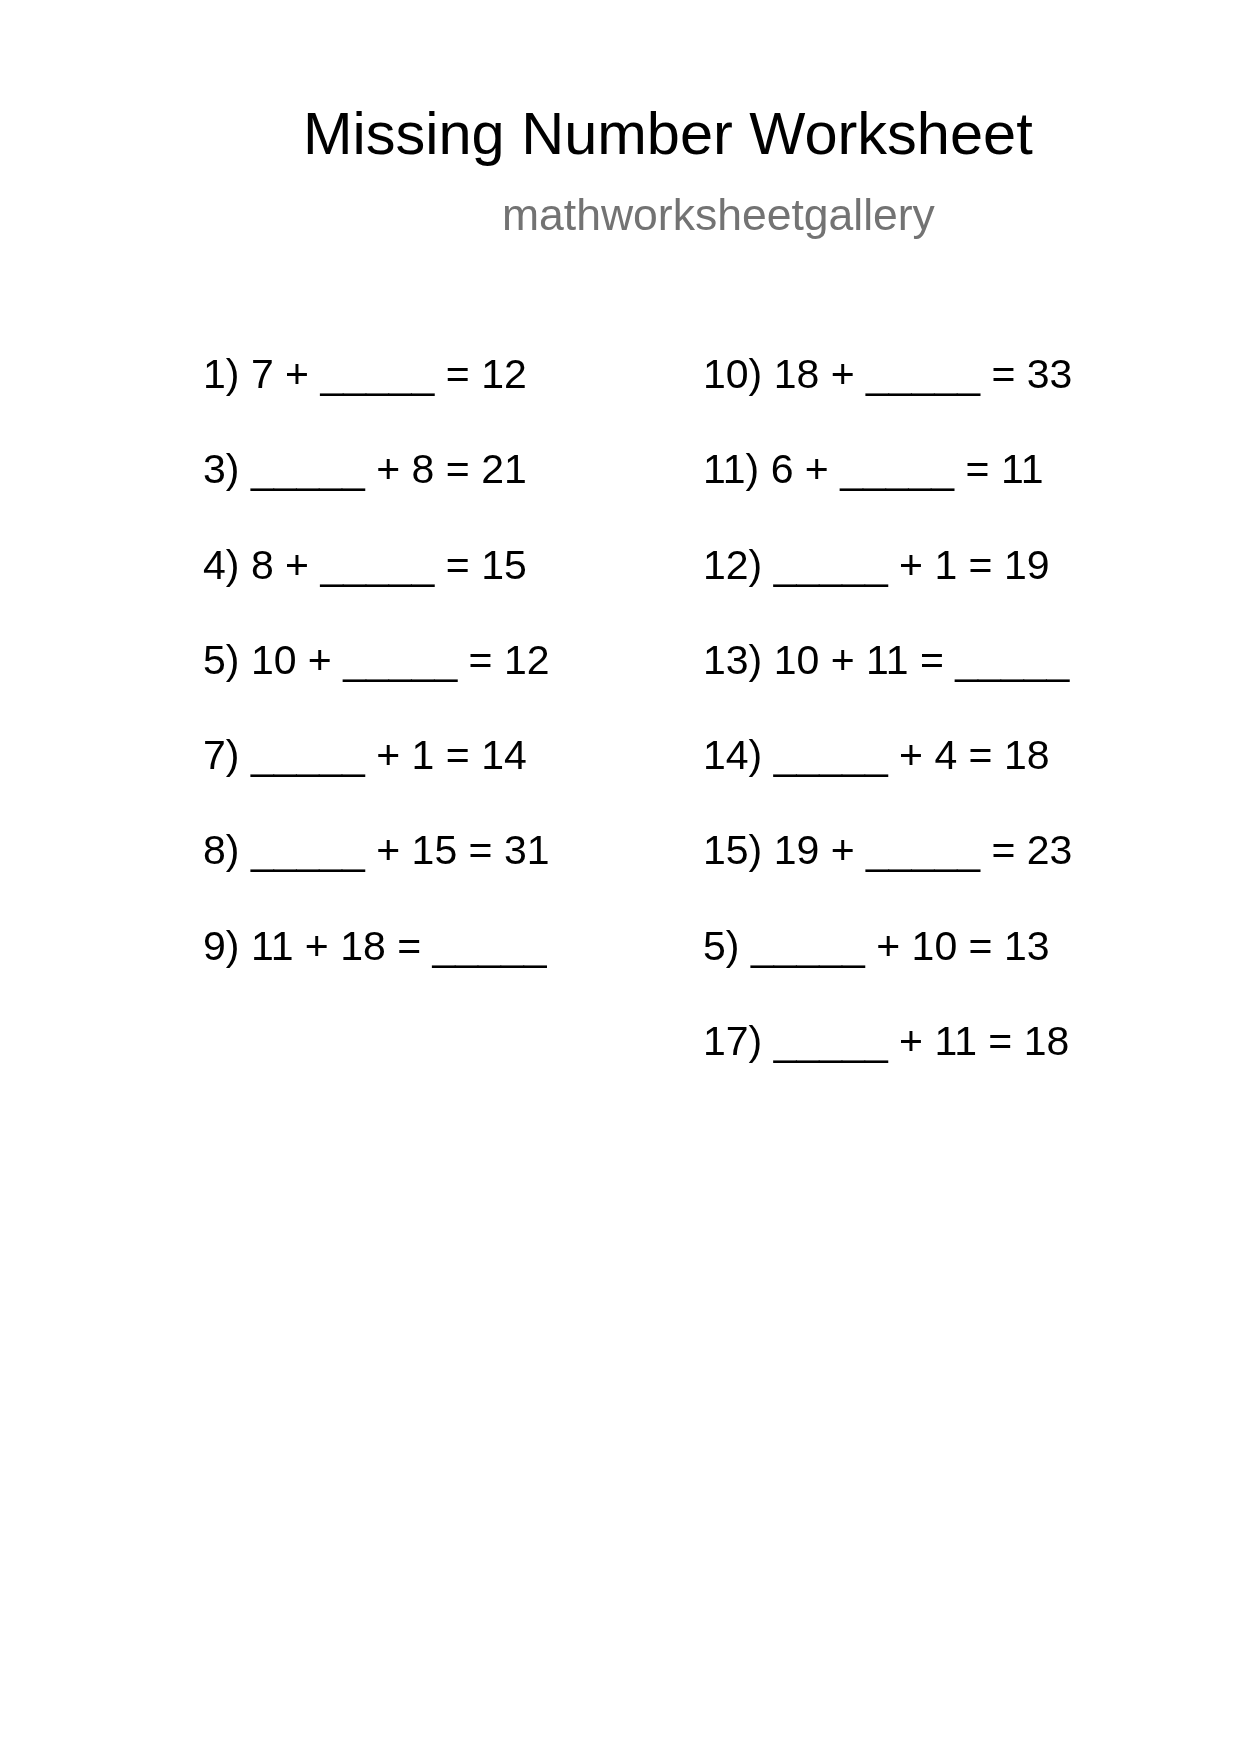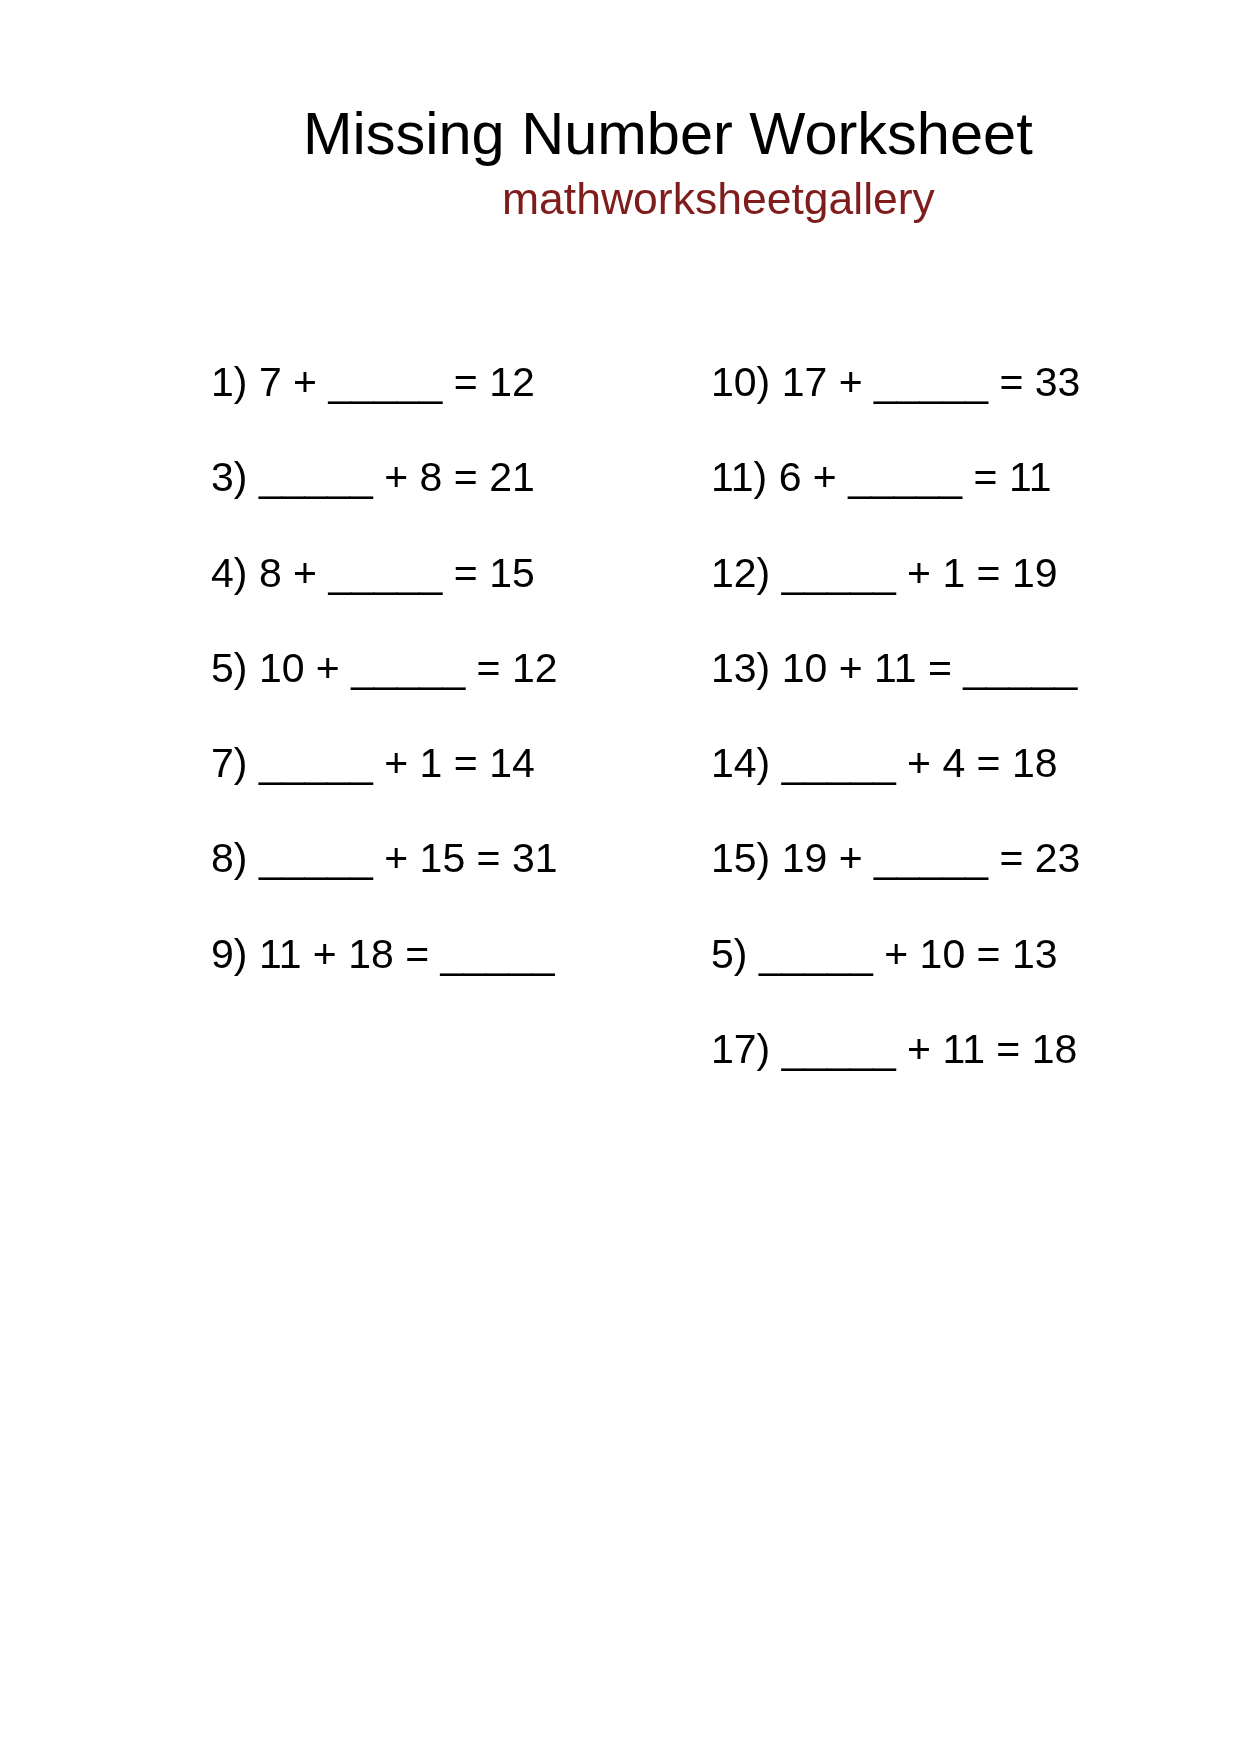--- a/index.html
+++ b/index.html
@@ -28,30 +28,30 @@
       top: 101px;
       font-size: 59.5px;
       line-height: 1.117em;
       white-space: nowrap;
       margin: 0;
       font-weight: normal;
     }
     .subtitle {
       position: absolute;
       left: 502px;
-      top: 174px;
+      top: 190px;
       font-size: 44.5px;
       line-height: 1.117em;
       white-space: nowrap;
-      color: #7f1d1d;
+      color: #737373;
     }
     .column {
       position: absolute;
       top: 352px;
-      margin: 8px;
+      margin: 0;
       padding: 0;
       list-style: none;
     }
     .column.left { left: 203px; }
     .column.right { left: 703px; }
     .problem {
       font-size: 41px;
       line-height: 1.117em;
       height: 95.3px;
       white-space: pre;
@@ -69,21 +69,21 @@
     <li class="problem"><span class="num">1)</span> <span class="eq">7 + _____ = 12</span></li>
     <li class="problem"><span class="num">3)</span> <span class="eq">_____ + 8 = 21</span></li>
     <li class="problem"><span class="num">4)</span> <span class="eq">8 + _____ = 15</span></li>
     <li class="problem"><span class="num">5)</span> <span class="eq">10 + _____ = 12</span></li>
     <li class="problem"><span class="num">7)</span> <span class="eq">_____ + 1 = 14</span></li>
     <li class="problem"><span class="num">8)</span> <span class="eq">_____ + 15 = 31</span></li>
     <li class="problem"><span class="num">9)</span> <span class="eq">11 + 18 = _____</span></li>
   </ul>
 
   <ul class="column right">
-    <li class="problem"><span class="num">10)</span> <span class="eq">17 + _____ = 33</span></li>
+    <li class="problem"><span class="num">10)</span> <span class="eq">18 + _____ = 33</span></li>
     <li class="problem"><span class="num">11)</span> <span class="eq">6 + _____ = 11</span></li>
     <li class="problem"><span class="num">12)</span> <span class="eq">_____ + 1 = 19</span></li>
     <li class="problem"><span class="num">13)</span> <span class="eq">10 + 11 = _____</span></li>
     <li class="problem"><span class="num">14)</span> <span class="eq">_____ + 4 = 18</span></li>
     <li class="problem"><span class="num">15)</span> <span class="eq">19 + _____ = 23</span></li>
     <li class="problem"><span class="num">5)</span> <span class="eq">_____ + 10 = 13</span></li>
     <li class="problem"><span class="num">17)</span> <span class="eq">_____ + 11 = 18</span></li>
   </ul>
 </div>
 

